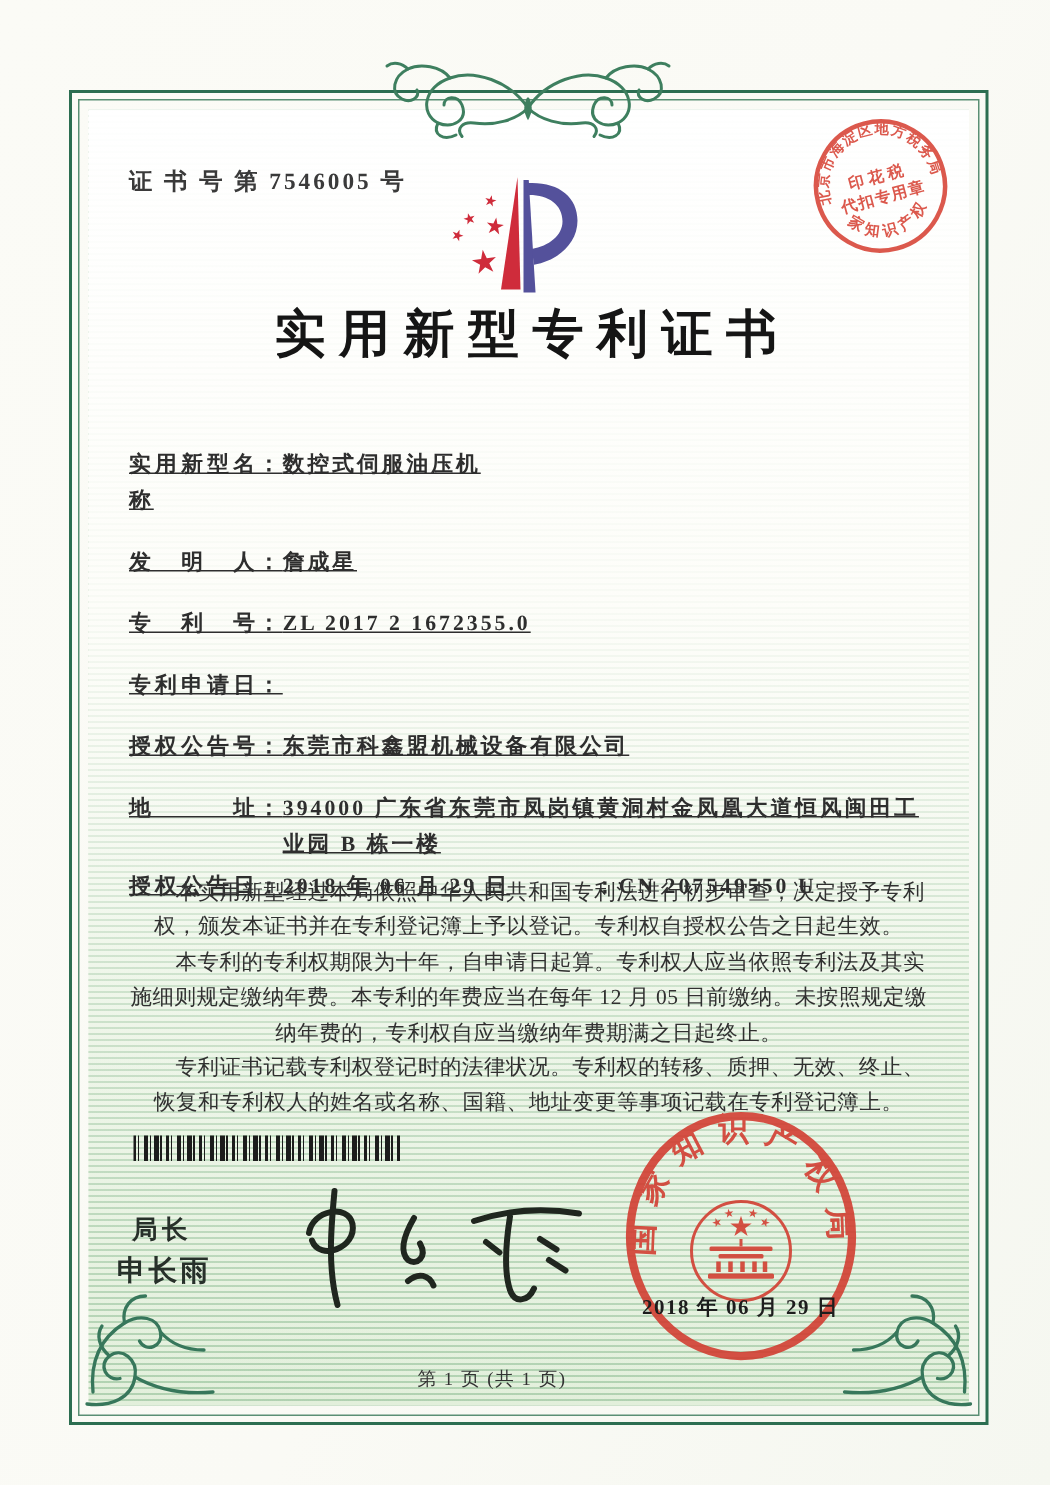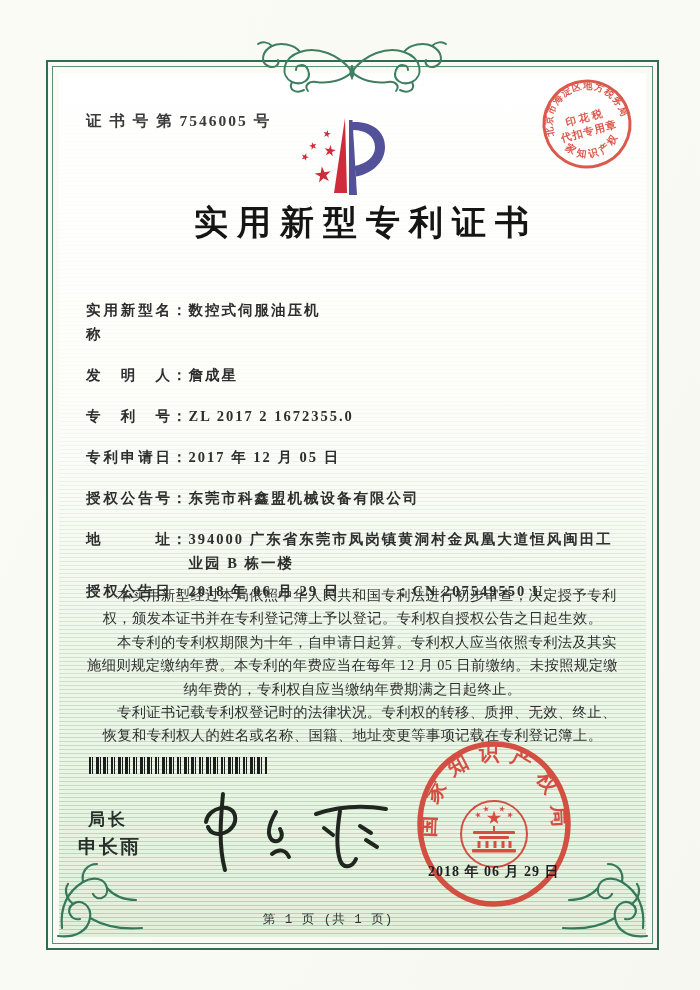--- a/index.html
+++ b/index.html
@@ -12,24 +12,24 @@
   .frame{position:absolute;left:46px;top:60px;width:609px;height:886px;border:2.5px solid #2c6e51;}
   .frame-inner{position:absolute;inset:4px;border:1px solid #5a8f74;}
   .waves{position:absolute;inset:6px;
     background:
       linear-gradient(to bottom, rgba(255,255,255,0.98) 0%, rgba(253,253,249,0.92) 38%, rgba(238,246,233,0.45) 66%, rgba(226,240,219,0.05) 100%),
       repeating-linear-gradient(to bottom, rgba(110,170,120,0.45) 0 1px, rgba(255,255,255,0) 1px 4px),
       linear-gradient(to bottom, #ffffff 0%, #fdfdf9 42%, #eff6ea 68%, #e2efdb 100%);
   }
   
   .cert-no{position:absolute;left:86px;top:111px;font-size:15.5px;letter-spacing:2px;color:#3a3a3a;font-weight:600;z-index:3;}
-  .title{position:absolute;left:57px;top:200px;width:609px;text-align:center;font-size:34px;font-weight:700;
+  .title{position:absolute;left:46px;top:200px;width:609px;text-align:center;font-size:34px;font-weight:700;
          letter-spacing:9px;text-indent:9px;color:#151515;z-index:3;}
   .fields{position:absolute;left:86px;top:298px;width:530px;z-index:3;font-size:14.5px;letter-spacing:2px;font-weight:600;color:#2e2e2e;}
-  .frow{display:flex;line-height:24px;margin-bottom:17px;align-items:flex-start;}
+  .frow{display:flex;line-height:24px;margin-bottom:17px;align-items:flex-start;text-decoration:underline;}
   .frow.addr{margin-bottom:4px;}
   .flabel{display:inline-block;width:86px;text-align:justify;text-align-last:justify;flex:0 0 86px;}
   .colon{flex:0 0 14px;}
   .fvalue{flex:1;}
   .grant{position:relative;}
   .grant-right{position:absolute;left:310px;top:0;display:flex;}
   .grant-right .flabel{width:84px;flex-basis:84px;}
   .paras{position:absolute;left:86px;top:584px;width:533px;z-index:3;font-size:14.3px;line-height:23.4px;
          letter-spacing:0.4px;color:#303030;text-align:center;}
   .paras p{margin:0;text-indent:2em;}
@@ -40,21 +40,21 @@
       #1c1c1c 3px 4px, rgba(0,0,0,0) 4px 7px,
       #1c1c1c 7px 10px, rgba(0,0,0,0) 10px 11px,
       #1c1c1c 11px 12px, rgba(0,0,0,0) 12px 14px,
       #1c1c1c 14px 17px, rgba(0,0,0,0) 17px 18px,
       #1c1c1c 18px 19px, rgba(0,0,0,0) 19px 22px);}
   .director-title{position:absolute;left:88px;top:808px;font-size:17px;letter-spacing:3px;font-weight:600;color:#27302a;z-index:3;}
   .director-name{position:absolute;left:78px;top:834px;font-size:19px;letter-spacing:2px;font-weight:600;color:#27302a;z-index:3;}
   .signature{position:absolute;left:188px;top:782px;z-index:4;}
   .grant-seal{position:absolute;left:410px;top:734px;z-index:2;opacity:0.88;}
   .seal-date{position:absolute;left:428px;top:863px;font-size:14px;letter-spacing:1px;color:#1d1d1d;font-weight:600;z-index:4;}
-  .page-footer{position:absolute;left:46px;top:911px;width:564px;text-align:center;font-size:12.5px;letter-spacing:1px;color:#333;z-index:3;font-family:Liberation Mono, monospace;}
+  .page-footer{position:absolute;left:46px;top:911px;width:564px;text-align:center;font-size:12.5px;letter-spacing:1px;color:#333;z-index:3;}
   
   .logo{position:absolute;left:292px;top:110px;z-index:3;}
   .tax-seal{position:absolute;left:539px;top:76px;z-index:4;opacity:0.92;}
   .ornament-top{position:absolute;left:250px;top:36px;z-index:4;}
   .corner{position:absolute;z-index:3;}
   .corner.left{left:52px;top:860px;}
   .corner.right{left:553px;top:860px;transform:scaleX(-1);}
 </style>
 </head>
 <body>
@@ -133,21 +133,20 @@
       <span class="fvalue">詹成星</span>
     </div>
     <div class="frow">
       <span class="flabel">专利号</span>
         <span class="colon">：</span>
       <span class="fvalue">ZL 2017 2 1672355.0</span>
     </div>
     <div class="frow">
       <span class="flabel">专利申请日</span>
         <span class="colon">：</span>
-      <span class="fvalue">2017 年 12 月 05 日</span>
     </div>
     <div class="frow">
       <span class="flabel">授权公告号</span>
         <span class="colon">：</span>
       <span class="fvalue">东莞市科鑫盟机械设备有限公司</span>
     </div>
     <div class="frow addr">
       <span class="flabel">地址</span>
         <span class="colon">：</span>
       <span class="fvalue">394000 广东省东莞市凤岗镇黄洞村金凤凰大道恒风闽田工业园 B 栋一楼</span>

